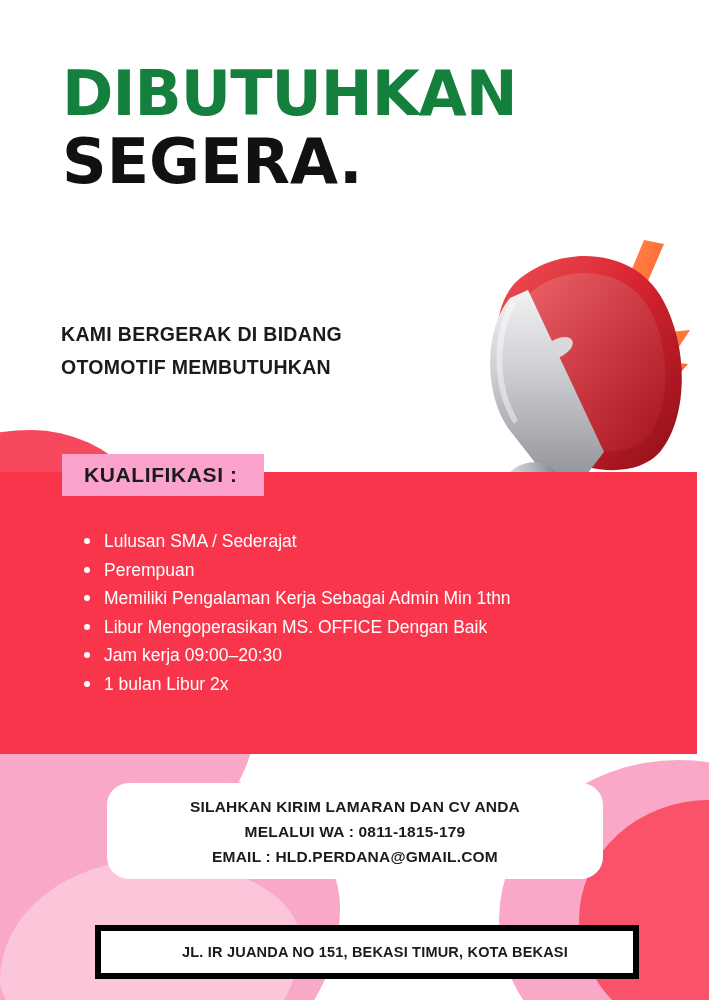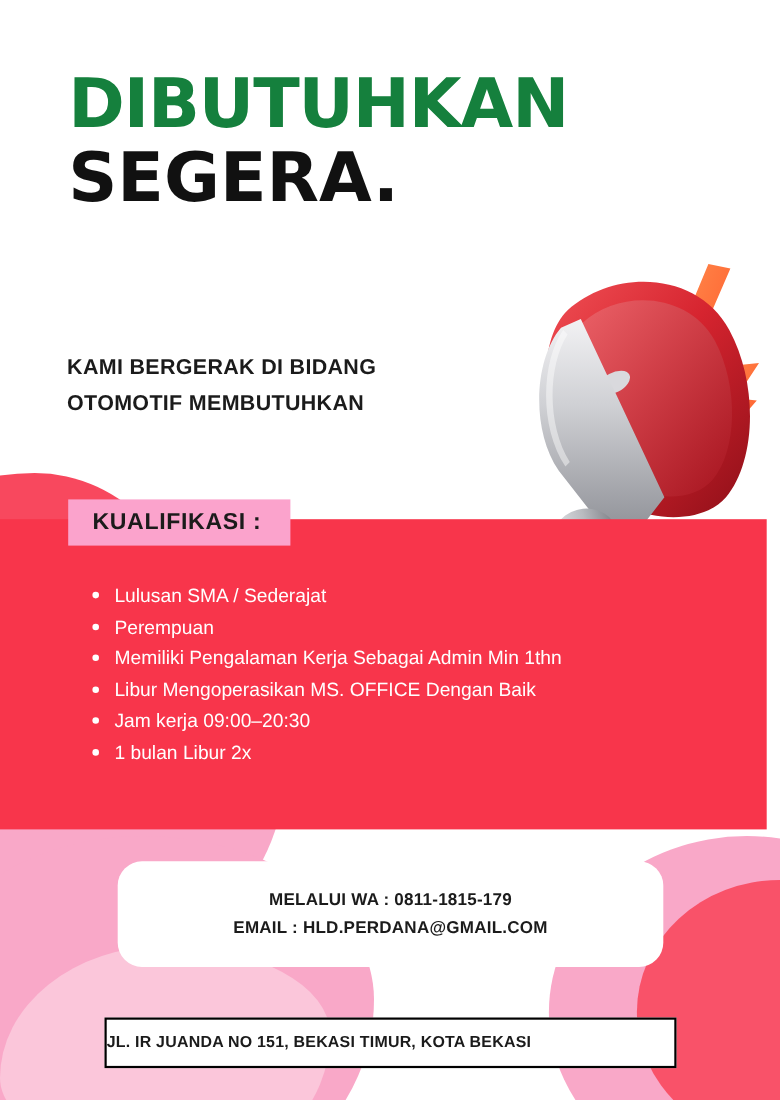--- a/index.html
+++ b/index.html
@@ -192,24 +192,25 @@
   }
 
   
   .address-box {
     position: absolute;
     left: 95px;
     top: 925px;
     width: 516px;
     height: 42px;
     background: #ffffff;
-    border: 2px solid #000000;
+    border: 6px solid #000000;
     display: flex;
     align-items: center;
-    justify-content: flex-start;
+    justify-content: center;
+    padding-left: 16px;
   }
   .address-text {
     font-size: 14.5px;
     font-weight: bold;
     color: #1b1b1b;
     letter-spacing: .2px;
   }
 
   
   .megaphone {
@@ -294,20 +295,21 @@
   <ul class="qual-list">
     <li>Lulusan SMA / Sederajat</li>
     <li>Perempuan</li>
     <li>Memiliki Pengalaman Kerja Sebagai Admin Min 1thn</li>
     <li>Libur Mengoperasikan MS. OFFICE Dengan Baik</li>
     <li>Jam kerja 09:00–20:30</li>
     <li>1 bulan Libur 2x</li>
   </ul>
 
   <div class="contact-box">
+    <div class="contact-line">SILAHKAN KIRIM LAMARAN DAN CV ANDA</div>
     <div class="contact-line">MELALUI WA : 0811-1815-179</div>
     <div class="contact-line">EMAIL : HLD.PERDANA@GMAIL.COM</div>
   </div>
 
   <div class="address-box">
     <div class="address-text">JL. IR JUANDA NO 151, BEKASI TIMUR, KOTA BEKASI</div>
   </div>
 
 </div>
 

